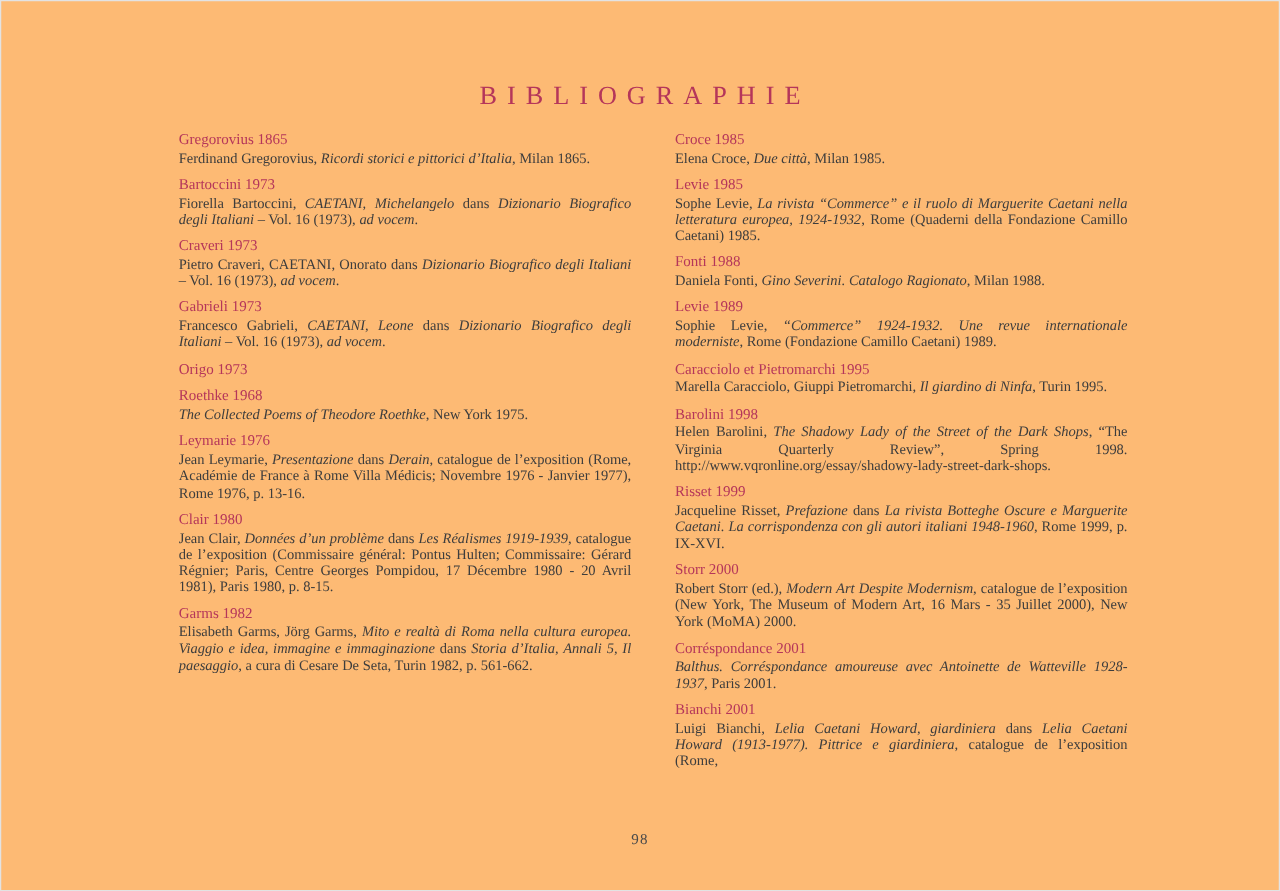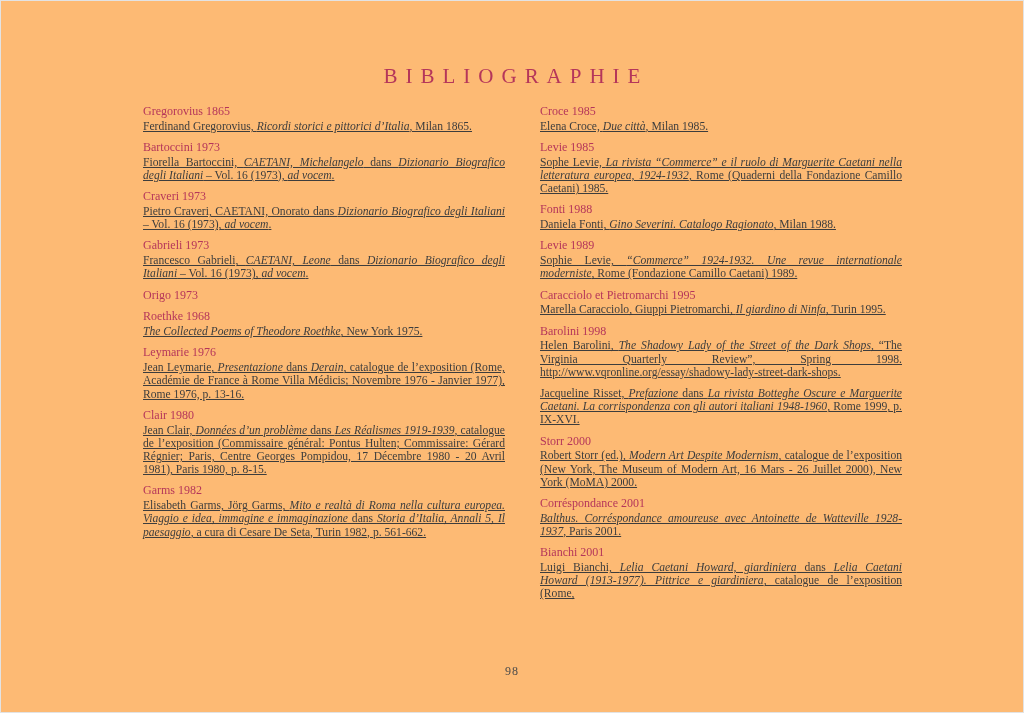--- a/index.html
+++ b/index.html
@@ -48,21 +48,20 @@
   }
   .entry-body {
     margin: 0;
     font-size: 11.6px;
     line-height: 1.14;
     text-align: justify;
     text-justify: inter-word;
     color: var(--text, #3d3d3d);
     word-break: normal;
     overflow-wrap: break-word;
-    text-decoration: underline;
   }
   .entry-body i {
     font-style: italic;
   }
   .pagenum {
     position: absolute;
     bottom: 34px;
     left: 0;
     width: 100%;
     text-align: center;
@@ -133,25 +132,26 @@
         </div>
         <div class="entry">
           <div class="entry-label">Caracciolo et Pietromarchi 1995</div>
           <p class="entry-body"><span>Marella Caracciolo, Giuppi Pietromarchi, </span><i>Il giardino di Ninfa</i><span>, Turin 1995.</span></p>
         </div>
         <div class="entry">
           <div class="entry-label">Barolini 1998</div>
           <p class="entry-body"><span>Helen Barolini, </span><i>The Shadowy Lady of the Street of the Dark Shops</i><span>, “The Virginia Quarterly Review”, Spring 1998. http://www.vqronline.org/essay/shadowy-lady-street-dark-shops.</span></p>
         </div>
         <div class="entry">
+          <div class="entry-label">Risset 1999</div>
           <p class="entry-body"><span>Jacqueline Risset, </span><i>Prefazione</i><span> dans </span><i>La rivista Botteghe Oscure e Marguerite Caetani. La corrispondenza con gli autori italiani 1948-1960</i><span>, Rome 1999, p. IX-XVI.</span></p>
         </div>
         <div class="entry">
           <div class="entry-label">Storr 2000</div>
-          <p class="entry-body"><span>Robert Storr (ed.), </span><i>Modern Art Despite Modernism</i><span>, catalogue de l’exposition (New York, The Museum of Modern Art, 16 Mars - 26 Juillet 2000), New York (MoMA) 2000.</span></p>
+          <p class="entry-body"><span>Robert Storr (ed.), </span><i>Modern Art Despite Modernism</i><span>, catalogue de l’exposition (New York, The Museum of Modern Art, 16 Mars - 35 Juillet 2000), New York (MoMA) 2000.</span></p>
         </div>
         <div class="entry">
           <div class="entry-label">Corréspondance 2001</div>
           <p class="entry-body"><i>Balthus. Corréspondance amoureuse avec Antoinette de Watteville 1928-1937</i><span>, Paris 2001.</span></p>
         </div>
         <div class="entry">
           <div class="entry-label">Bianchi 2001</div>
           <p class="entry-body"><span>Luigi Bianchi, </span><i>Lelia Caetani Howard, giardiniera</i><span> dans </span><i>Lelia Caetani Howard (1913-1977). Pittrice e giardiniera</i><span>, catalogue de l’exposition (Rome,</span></p>
         </div>
       </div>

